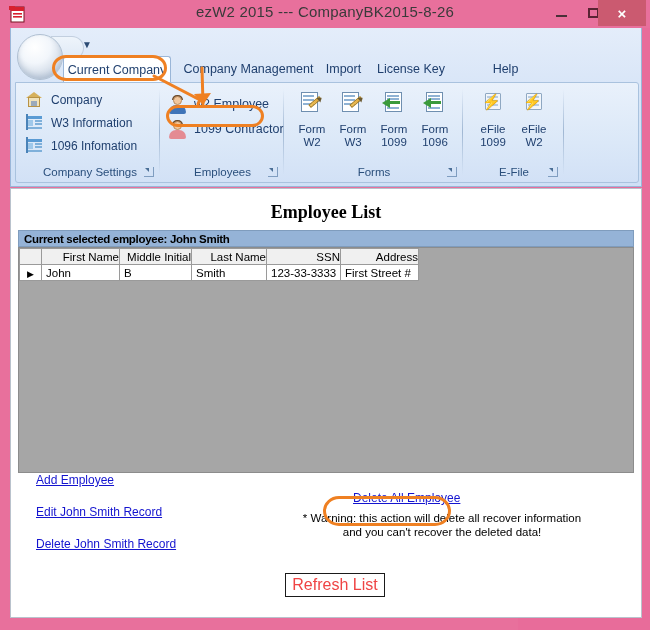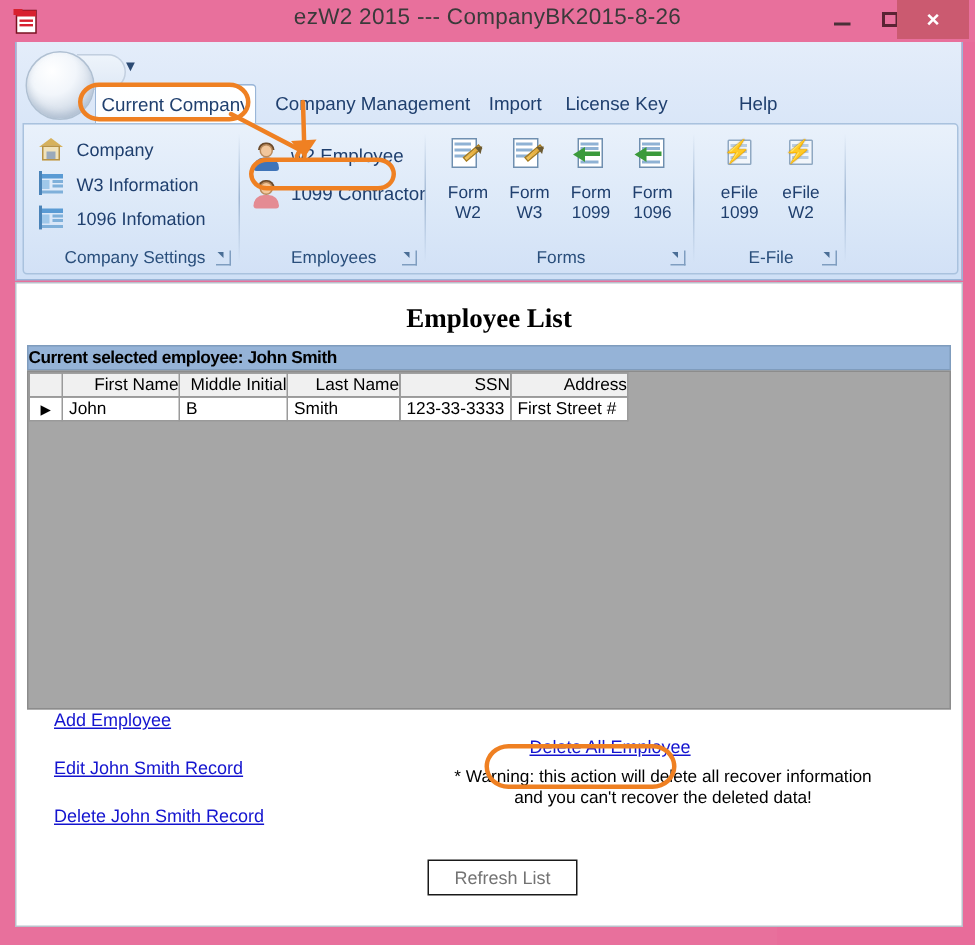--- a/index.html
+++ b/index.html
@@ -260,20 +260,21 @@
     font-size:18px;font-weight:bold;color:#000000;
   }
 
   
   #sel-banner{
     position:absolute;left:7px;top:41px;width:616px;height:17px;
     background:#95b3d7;
     border:1px solid #7f9cbd;
     box-sizing:border-box;
     display:flex;align-items:center;
+    padding-left:5px;
     font-size:11.5px;font-weight:bold;color:#000000;
     font-family:"Liberation Sans",sans-serif;
     letter-spacing:-0.3px;
   }
 
   
   #grid{
     position:absolute;left:7px;top:58px;width:616px;height:226px;
     background:#a6a6a6;
     border:1px solid #8c8c8c;
@@ -315,21 +316,21 @@
 
   #warn{
     position:absolute;left:264px;top:48px;width:320px;
     text-align:center;font-size:11.5px;color:#000;line-height:14px;
     font-family:"Liberation Sans",sans-serif;
   }
   #btn-refresh{
     position:absolute;left:267px;top:110px;width:100px;height:24px;
     background:#ffffff;border:1px solid #1a1a1a;
     display:flex;align-items:center;justify-content:center;
-    font-size:12px;color:#737373;font-family:"Liberation Sans",sans-serif;
+    font-size:16px;color:#ef4444;font-family:"Liberation Sans",sans-serif;
     box-sizing:border-box;cursor:pointer;
   }
 
   
   .anno{position:absolute;pointer-events:none;}
   #anno-tab{
     left:52px;top:55px;width:115px;height:26px;
     border:3px solid #ef8022;border-radius:14px/13px;
     box-sizing:border-box;
   }

